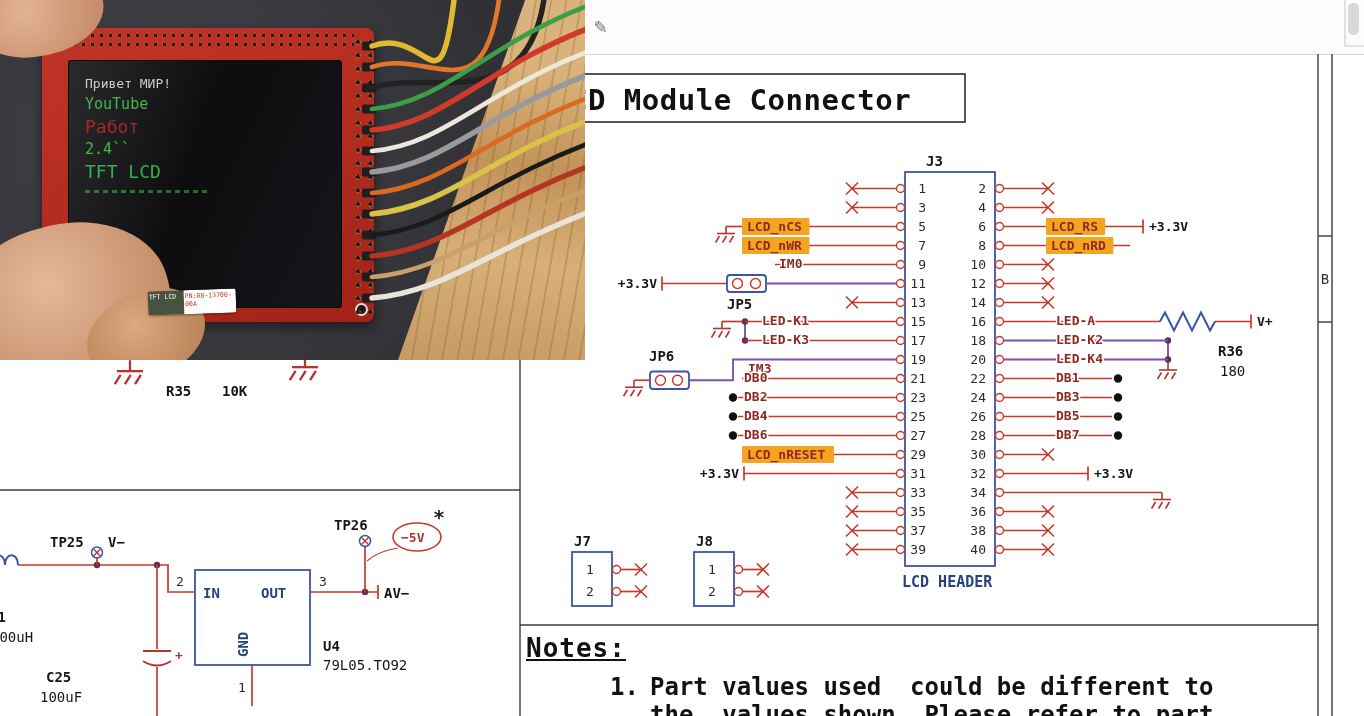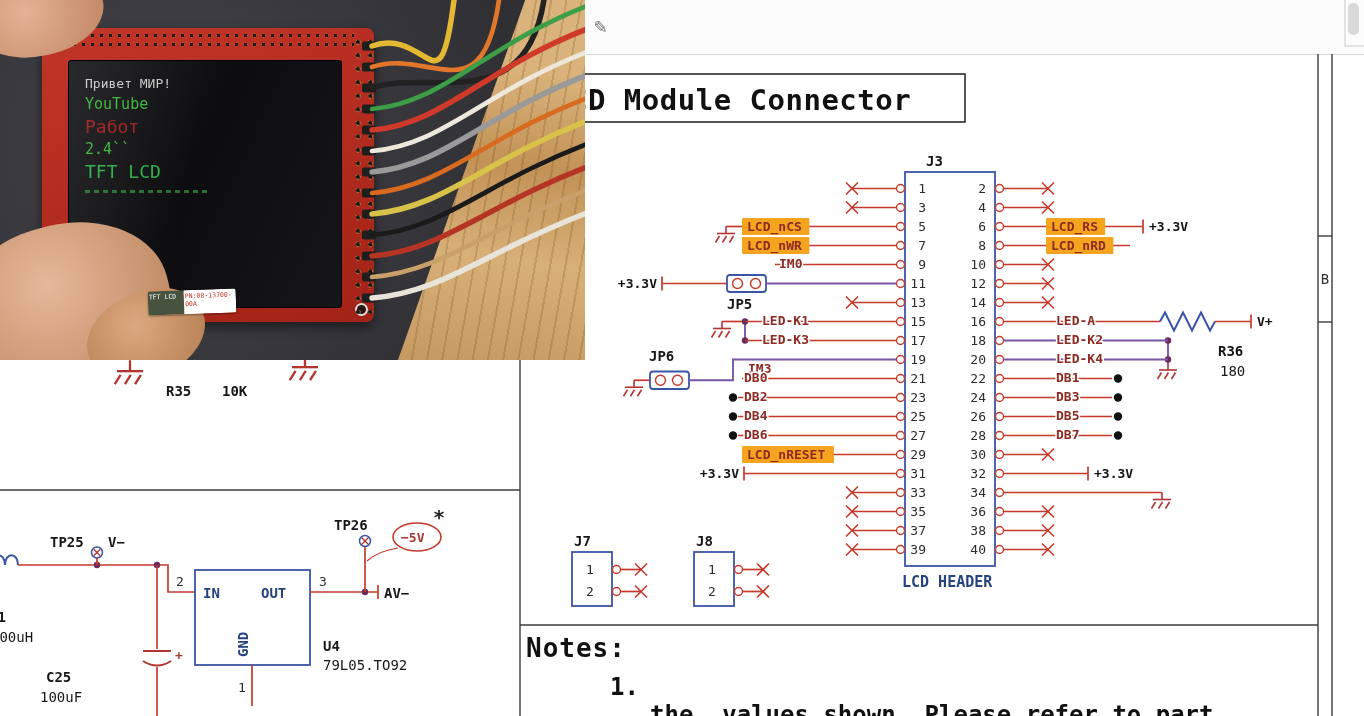--- a/index.html
+++ b/index.html
@@ -39,21 +39,21 @@
   text.t-val{font-size:14px;fill:#161616}
   text.t-blue{font-size:14px;font-weight:700;fill:#26437e}
   text.t-b15{font-size:15px;font-weight:700;fill:#26437e}
   text.t-neg{font-size:13px;font-weight:700;fill:#a33c35}
   text.t-ast{font-size:20px;font-weight:700;fill:#222}
   text.t-zone{font-size:14px;fill:#333}
   text.t-plus{font-size:13px;font-weight:700;fill:#b23530}
   
   .lbl{position:absolute;color:#111;white-space:pre;}
   #title{left:552px;top:83px;font:700 29px "DejaVu Sans Mono",monospace;letter-spacing:.5px;}
-  #notes-h{left:526px;top:633px;font:700 26px "DejaVu Sans Mono",monospace;letter-spacing:1px;}
+  #notes-h{left:526px;top:633px;font:700 26px "DejaVu Sans Mono",monospace;letter-spacing:1px;text-decoration:underline;}
   #note-num{left:610px;top:673px;font:700 24px "DejaVu Sans Mono",monospace;}
   #note-l1{left:650px;top:673px;font:700 24px "DejaVu Sans Mono",monospace;}
   #note-l2{left:650px;top:701px;font:700 24px "DejaVu Sans Mono",monospace;}
   
   #photo{position:absolute;left:0;top:0;width:585px;height:360px;overflow:hidden;z-index:30;}
   .ph-mat{position:absolute;inset:0;background:radial-gradient(circle at 30% 40%, #45444a, #302f34 75%);}
   .ph-wood{position:absolute;left:398px;top:0;width:187px;height:360px;
            clip-path:polygon(68% 0,100% 0,100% 100%,0 100%);
            background:
              repeating-linear-gradient(100deg, rgba(115,75,25,.22) 0 2px, rgba(0,0,0,0) 2px 15px),
@@ -432,20 +432,21 @@
         <line x1="852" y1="549.5" x2="896.5" y2="549.5" class="wire"></line>
         <use href="#nc" x="852" y="549.5"></use>
         <line x1="1003.5" y1="549.5" x2="1048" y2="549.5" class="wire"></line>
         <use href="#nc" x="1048" y="549.5"></use>
       </g>
   </svg>
 
   <div id="title" class="lbl">LCD Module Connector</div>
   <div id="notes-h" class="lbl">Notes:</div>
   <div id="note-num" class="lbl">1.</div>
+  <div id="note-l1" class="lbl">Part values used  could be different to</div>
   <div id="note-l2" class="lbl">the  values shown. Please refer to part</div>
   <div id="scroll-thumb"></div>
 
   <div id="photo">
     <div class="ph-mat"></div>
     <div class="ph-wood"></div>
     <div class="ph-pcb">
       <div class="ph-header-top"></div>
       <div class="ph-lcd">
         <div id="screen-lines">

